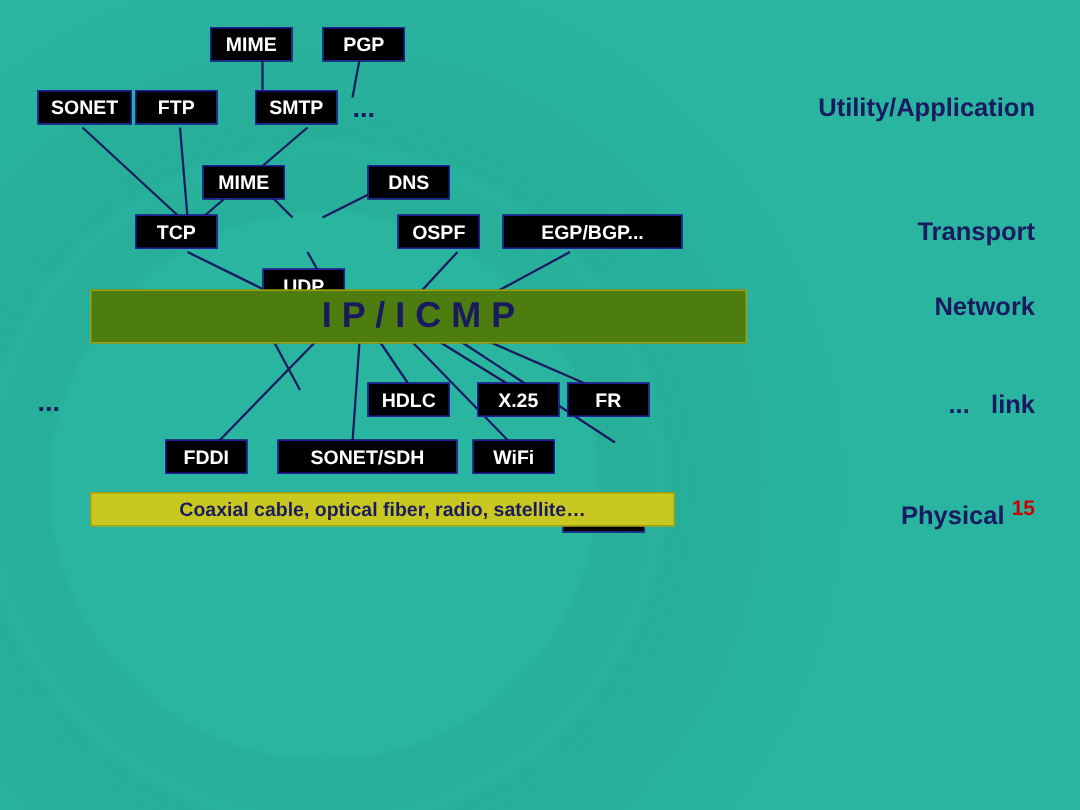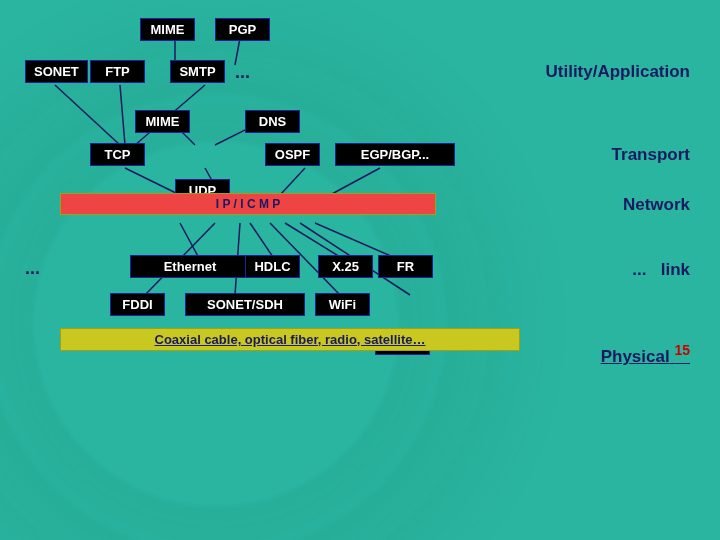--- a/index.html
+++ b/index.html
@@ -51,25 +51,25 @@
       padding: 3px 8px;
       min-width: 55px;
       text-align: center;
     }
 
     .proto-box.wide {
       min-width: 120px;
     }
 
     .proto-box.ip {
-      background: #ef4444;
+      background: #4d7c0f;
       color: #1a1a60;
       border-color: #a0a010;
-      width: 376px;
-      font-size: 12px;
+      width: 438px;
+      font-size: 24px;
       font-weight: bold;
     }
 
     .proto-box.physical {
       background: #c8c820;
       color: #1a1a60;
       border-color: #a0a010;
       width: 380px;
       font-size: 13px;
     }
@@ -202,23 +202,20 @@
     <div class="abs" style="top:183px; left:40px;">
       <div class="proto-box ip">I P / I C M P</div>
     </div>
     <div class="abs lbl" style="top:185px;">
       <span>Network</span>
     </div>
 
     <div class="abs" style="top:248px; left:5px;">
       <span style="color:#1a1a60; font-size:18px; font-weight:bold;">...</span>
     </div>
-    <div class="abs" style="top:245px; left:110px;">
-      <div class="proto-box wide">Ethernet</div>
-    </div>
     <div class="abs" style="top:245px; left:225px;">
       <div class="proto-box">HDLC</div>
     </div>
     <div class="abs" style="top:245px; left:298px;">
       <div class="proto-box">X.25</div>
     </div>
     <div class="abs" style="top:245px; left:358px;">
       <div class="proto-box">FR</div>
     </div>
     <div class="abs lbl" style="top:250px;margin-left:16px;">
@@ -233,21 +230,21 @@
       <div class="proto-box wide">SONET/SDH</div>
     </div>
     <div class="abs" style="top:283px; left:295px;">
       <div class="proto-box">WiFi</div>
     </div>
     <div class="abs" style="top:283px; left:355px;margin-top:39px;">
       <div class="proto-box">ATM</div>
     </div>
 
     <div class="abs" style="top:318px; left:40px;">
-      <div class="proto-box physical" style="width:460px; font-size:13px;text-decoration:underline;">Coaxial cable, optical fiber, radio, satellite…</div>
-    </div>
-    <div class="abs lbl" style="top:332px;text-decoration:underline;">
+      <div class="proto-box physical" style="width:390px; font-size:13px;">Coaxial cable, optical fiber, radio, satellite…</div>
+    </div>
+    <div class="abs lbl" style="top:320px;">
       <span>Physical</span>
       <span style="color:#c00; font-size:14px; vertical-align:super;">15</span>
     </div>
 
   </div>
 </div>
 
 </body></html>

